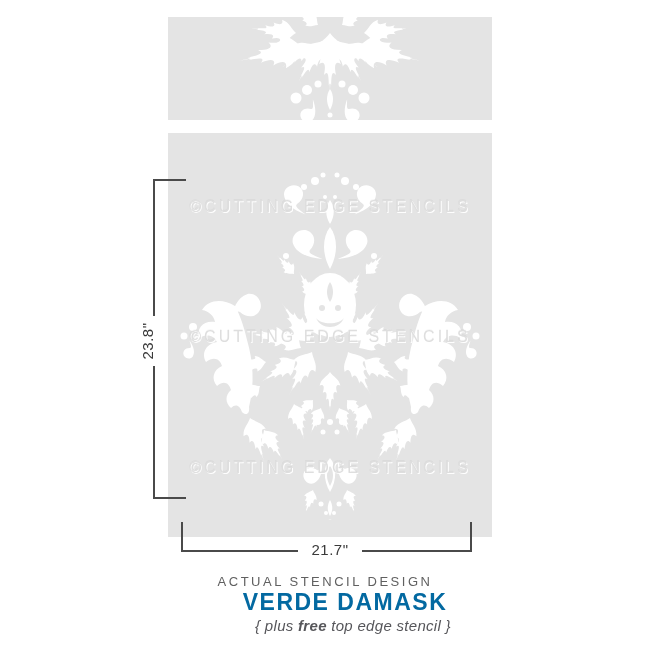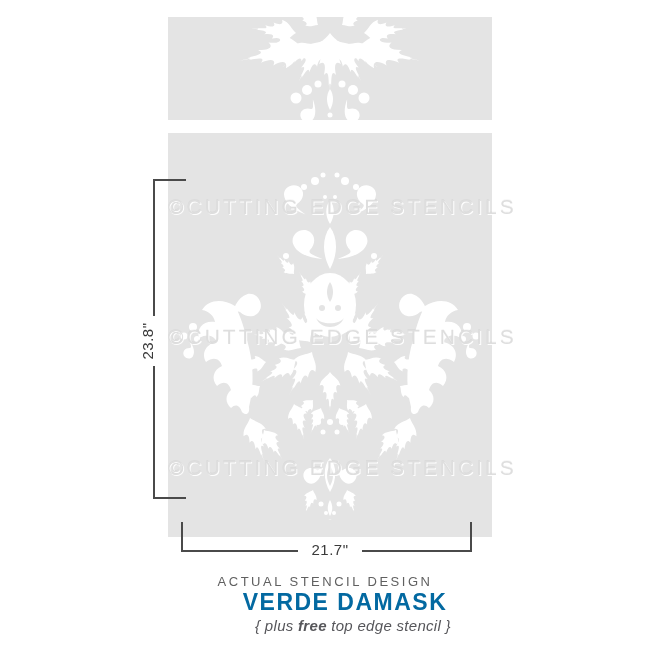--- a/index.html
+++ b/index.html
@@ -4,21 +4,21 @@
 <style>
   html,body{margin:0;padding:0;background:#fff;}
   body{width:650px;height:650px;font-family:"Liberation Sans",sans-serif;position:relative;overflow:hidden;}
   .canvas{position:absolute;left:0;top:0;width:650px;height:650px;background:#fff;}
 
   .strip{position:absolute;left:168px;top:17px;width:324px;height:103px;background:var(--panel,#e4e4e4);}
   .panel{position:absolute;left:168px;top:133px;width:324px;height:404px;background:var(--panel,#e4e4e4);}
   .strip svg,.panel svg.motif{display:block;}
   .panel svg.motif{position:absolute;left:12px;top:37px;z-index:1;}
 
-  .wm{position:absolute;left:0;width:100%;text-align:center;font-size:21px;line-height:20px;
+  .wm{position:absolute;left:0;width:100%;text-align:center;font-size:16px;line-height:20px;
       letter-spacing:3px;font-weight:400;color:#dedede;white-space:nowrap;z-index:3;
       text-shadow:1px 1px 0 rgba(255,255,255,0.95), 0 -1px 0 rgba(0,0,0,0.035);}
   .wm1{top:64px;} .wm2{top:194px;} .wm3{top:325px;}
 
   .dimline{position:absolute;background:#4a4a4a;z-index:5;}
   .dim-label{position:absolute;z-index:5;font-size:15px;color:#3a3a3a;font-weight:500;
              letter-spacing:0.5px;text-align:center;}
   .dim-label.vert{left:126px;top:331px;width:44px;height:20px;line-height:20px;transform:rotate(-90deg);}
   .dim-label.horiz{left:298px;top:541px;width:64px;height:18px;line-height:18px;}
 

